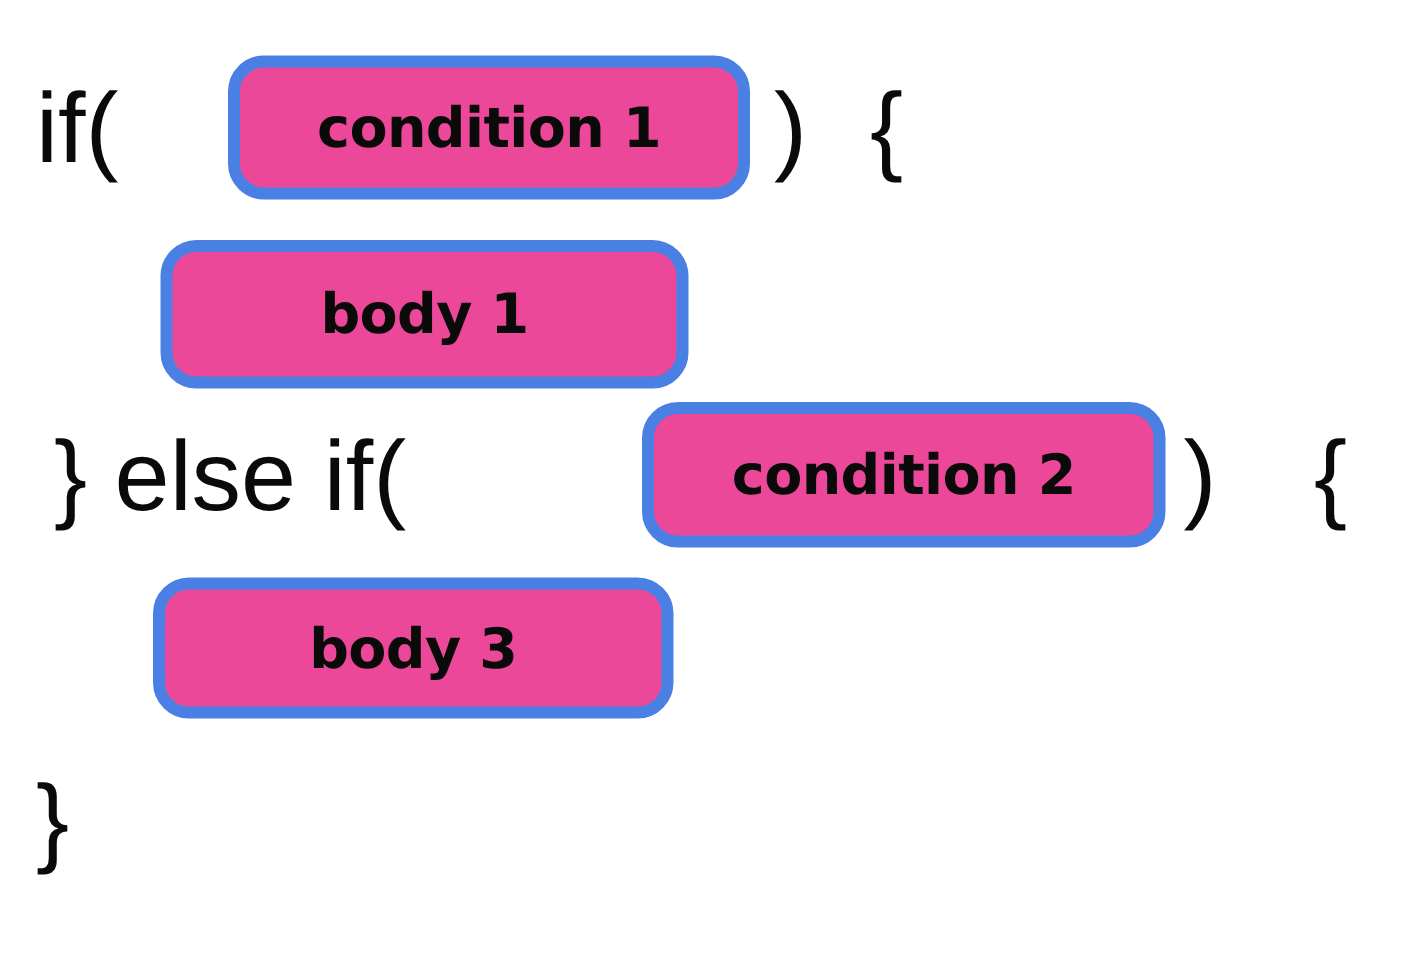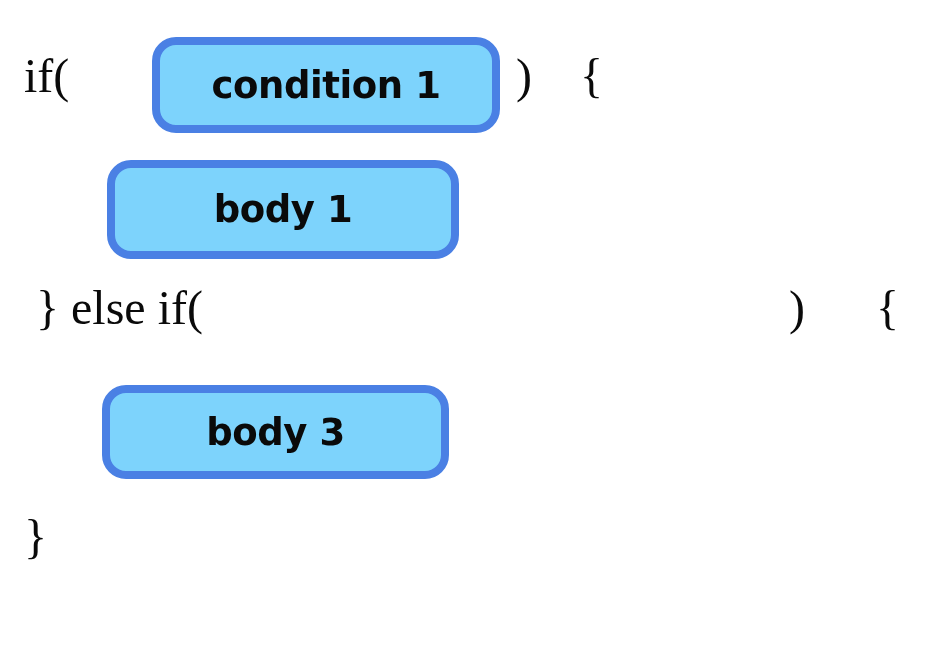--- a/index.html
+++ b/index.html
@@ -13,35 +13,35 @@
     width: 942px;
     height: 646px;
     background: #ffffff;
     overflow: hidden;
     font-family: "Liberation Mono", "DejaVu Sans Mono", monospace;
   }
 
   
   .code {
     position: absolute;
-    font-family: Liberation Serif, serif;
-    font-size: 48px;
+    font-family: Liberation Sans, sans-serif;
+    font-size: 66px;
     font-weight: 400;
     color: #0a0a0a;
     letter-spacing: 0px;
     white-space: pre;
     line-height: 1;
     user-select: none;
   }
 
   
   .slot {
     position: absolute;
     box-sizing: border-box;
-    background: #7dd3fc;
+    background: #ec4899;
     border: 8px solid #4a80e4;
     border-radius: 24px;
     display: flex;
     align-items: center;
     justify-content: center;
   }
   .slot-label {
     font-family: "DejaVu Sans", "Liberation Sans", sans-serif;
     font-weight: 700;
     font-size: 37px;
@@ -81,20 +81,23 @@
   <span class="code" id="code-paren-1">)</span>
 
   <span class="code" id="code-brace-1">{</span>
 
   <div class="slot" id="slot-body-1">
     <span class="slot-label">body 1</span>
   </div>
 
   <span class="code" id="code-else-if">} else if(</span>
 
+  <div class="slot" id="slot-condition-2">
+    <span class="slot-label">condition 2</span>
+  </div>
 
   <span class="code" id="code-paren-2">)</span>
 
   <span class="code" id="code-brace-2">{</span>
 
   <div class="slot" id="slot-body-2">
     <span class="slot-label">body 3</span>
   </div>
 
   <span class="code" id="code-close">}</span>

